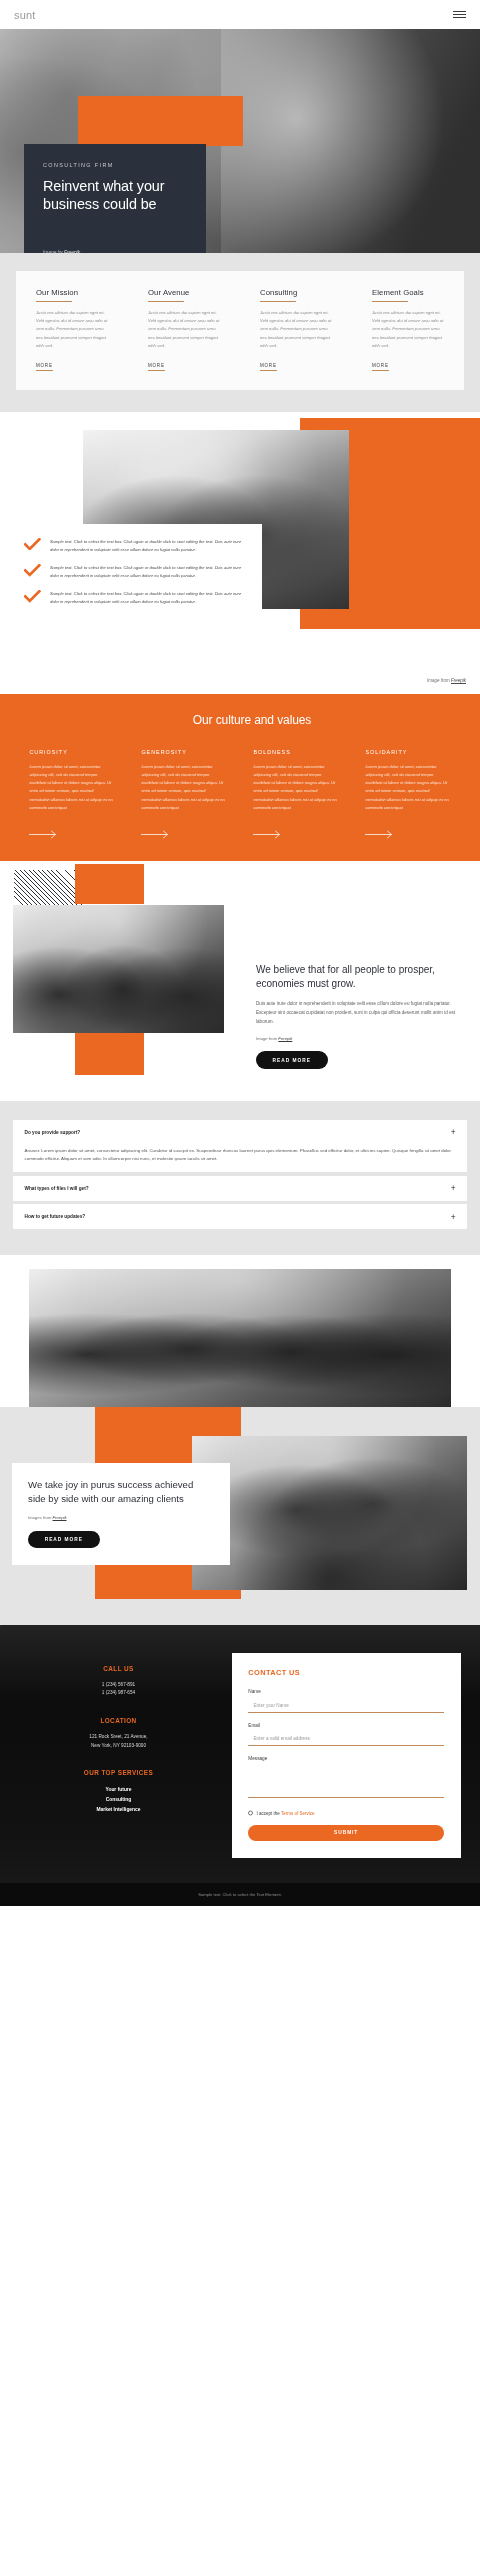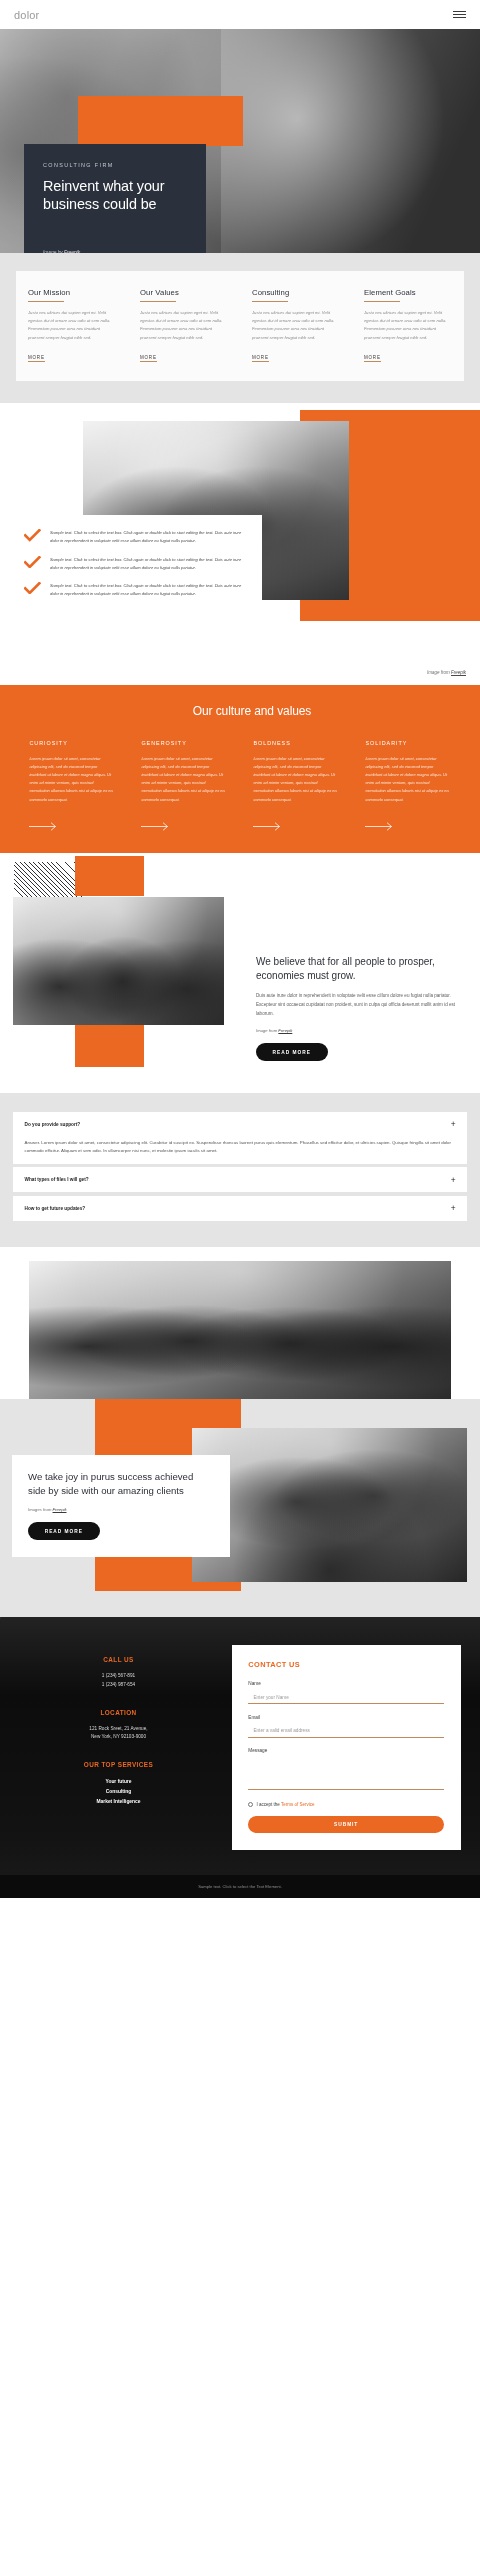--- a/index.html
+++ b/index.html
@@ -56,21 +56,21 @@
   .hero-title {
     font-size: 14.4px; line-height: 1.28; color: #ffffff; font-weight: 300;
     letter-spacing: -0.1px;
   }
   .hero-credit { position: absolute; left: 19px; bottom: 11.5px; font-size: 4.8px; color: #c3c6cc; font-style: italic; }
   .hero-credit a { color: #dfe1e5; text-decoration: underline; }
 
   
   .features-wrap { background: #e4e4e4; padding: 18px 0 22px 0; }
   .features { width: 448px; margin: 0 auto; background: #fbfbfb; display: flex; padding: 16.6px 0 19px 0; }
-  .feature { flex: 1; padding: 0 12px; }
+  .feature { flex: 1; padding: 0 20px; }
   .feature h3 { font-size: 7.7px; font-weight: 400; color: #2e3139; letter-spacing: 0.1px; margin-bottom: 4.5px; }
   .feature .rule { width: 36px; height: 1px; background: #c08a5a; margin-bottom: 7px; }
   .feature p { font-size: 4.2px; line-height: 1.95; color: #8b8b8b; font-style: italic; margin-bottom: 8.3px; }
   .feature .more { font-size: 4.5px; letter-spacing: 0.8px; color: #3a3a3a; border-bottom: 1px solid #c08a5a; padding-bottom: 1.3px; display: inline-block; text-decoration: none; }
 
   
   .check-section { position: relative; background: #ffffff; height: 282px; }
   .check-orange-bg { position: absolute; right: 0; top: 6.4px; width: 180px; height: 211px; background: #ea6822; }
   .check-photo {
     position: absolute; left: 83px; top: 18px; width: 266px; height: 179px;
@@ -228,21 +228,21 @@
     position: relative; z-index: 2; margin-top: 25.6px; background: #0b0b0b;
     padding: 9px 0; text-align: center; font-size: 4.2px; color: #8d8d8d;
   }
 </style>
 </head>
 <body>
 
 <div class="page">
 
   <div class="site-header">
-    <div class="logo">dolor</div>
+    <div class="logo">sunt</div>
     <div class="burger">
       <span></span>
       <span></span>
       <span></span>
     </div>
   </div>
 
   <div class="hero">
     <div class="hero-photo"></div>
     <div class="hero-orange"></div>
@@ -257,21 +257,21 @@
 
   <div class="features-wrap">
     <div class="features">
       <div class="feature">
         <h3>Our Mission</h3>
         <div class="rule"></div>
         <p>Justo nec ultrices dui sapien eget mi. Velit egestas dui id ornare arcu odio ut sem nulla. Fermentum posuere urna nec tincidunt praesent semper feugiat nibh sed.</p>
         <a class="more" href="#">MORE</a>
       </div>
       <div class="feature">
-        <h3>Our Values</h3>
+        <h3>Our Avenue</h3>
         <div class="rule"></div>
         <p>Justo nec ultrices dui sapien eget mi. Velit egestas dui id ornare arcu odio ut sem nulla. Fermentum posuere urna nec tincidunt praesent semper feugiat nibh sed.</p>
         <a class="more" href="#">MORE</a>
       </div>
       <div class="feature">
         <h3>Consulting</h3>
         <div class="rule"></div>
         <p>Justo nec ultrices dui sapien eget mi. Velit egestas dui id ornare arcu odio ut sem nulla. Fermentum posuere urna nec tincidunt praesent semper feugiat nibh sed.</p>
         <a class="more" href="#">MORE</a>
       </div>

